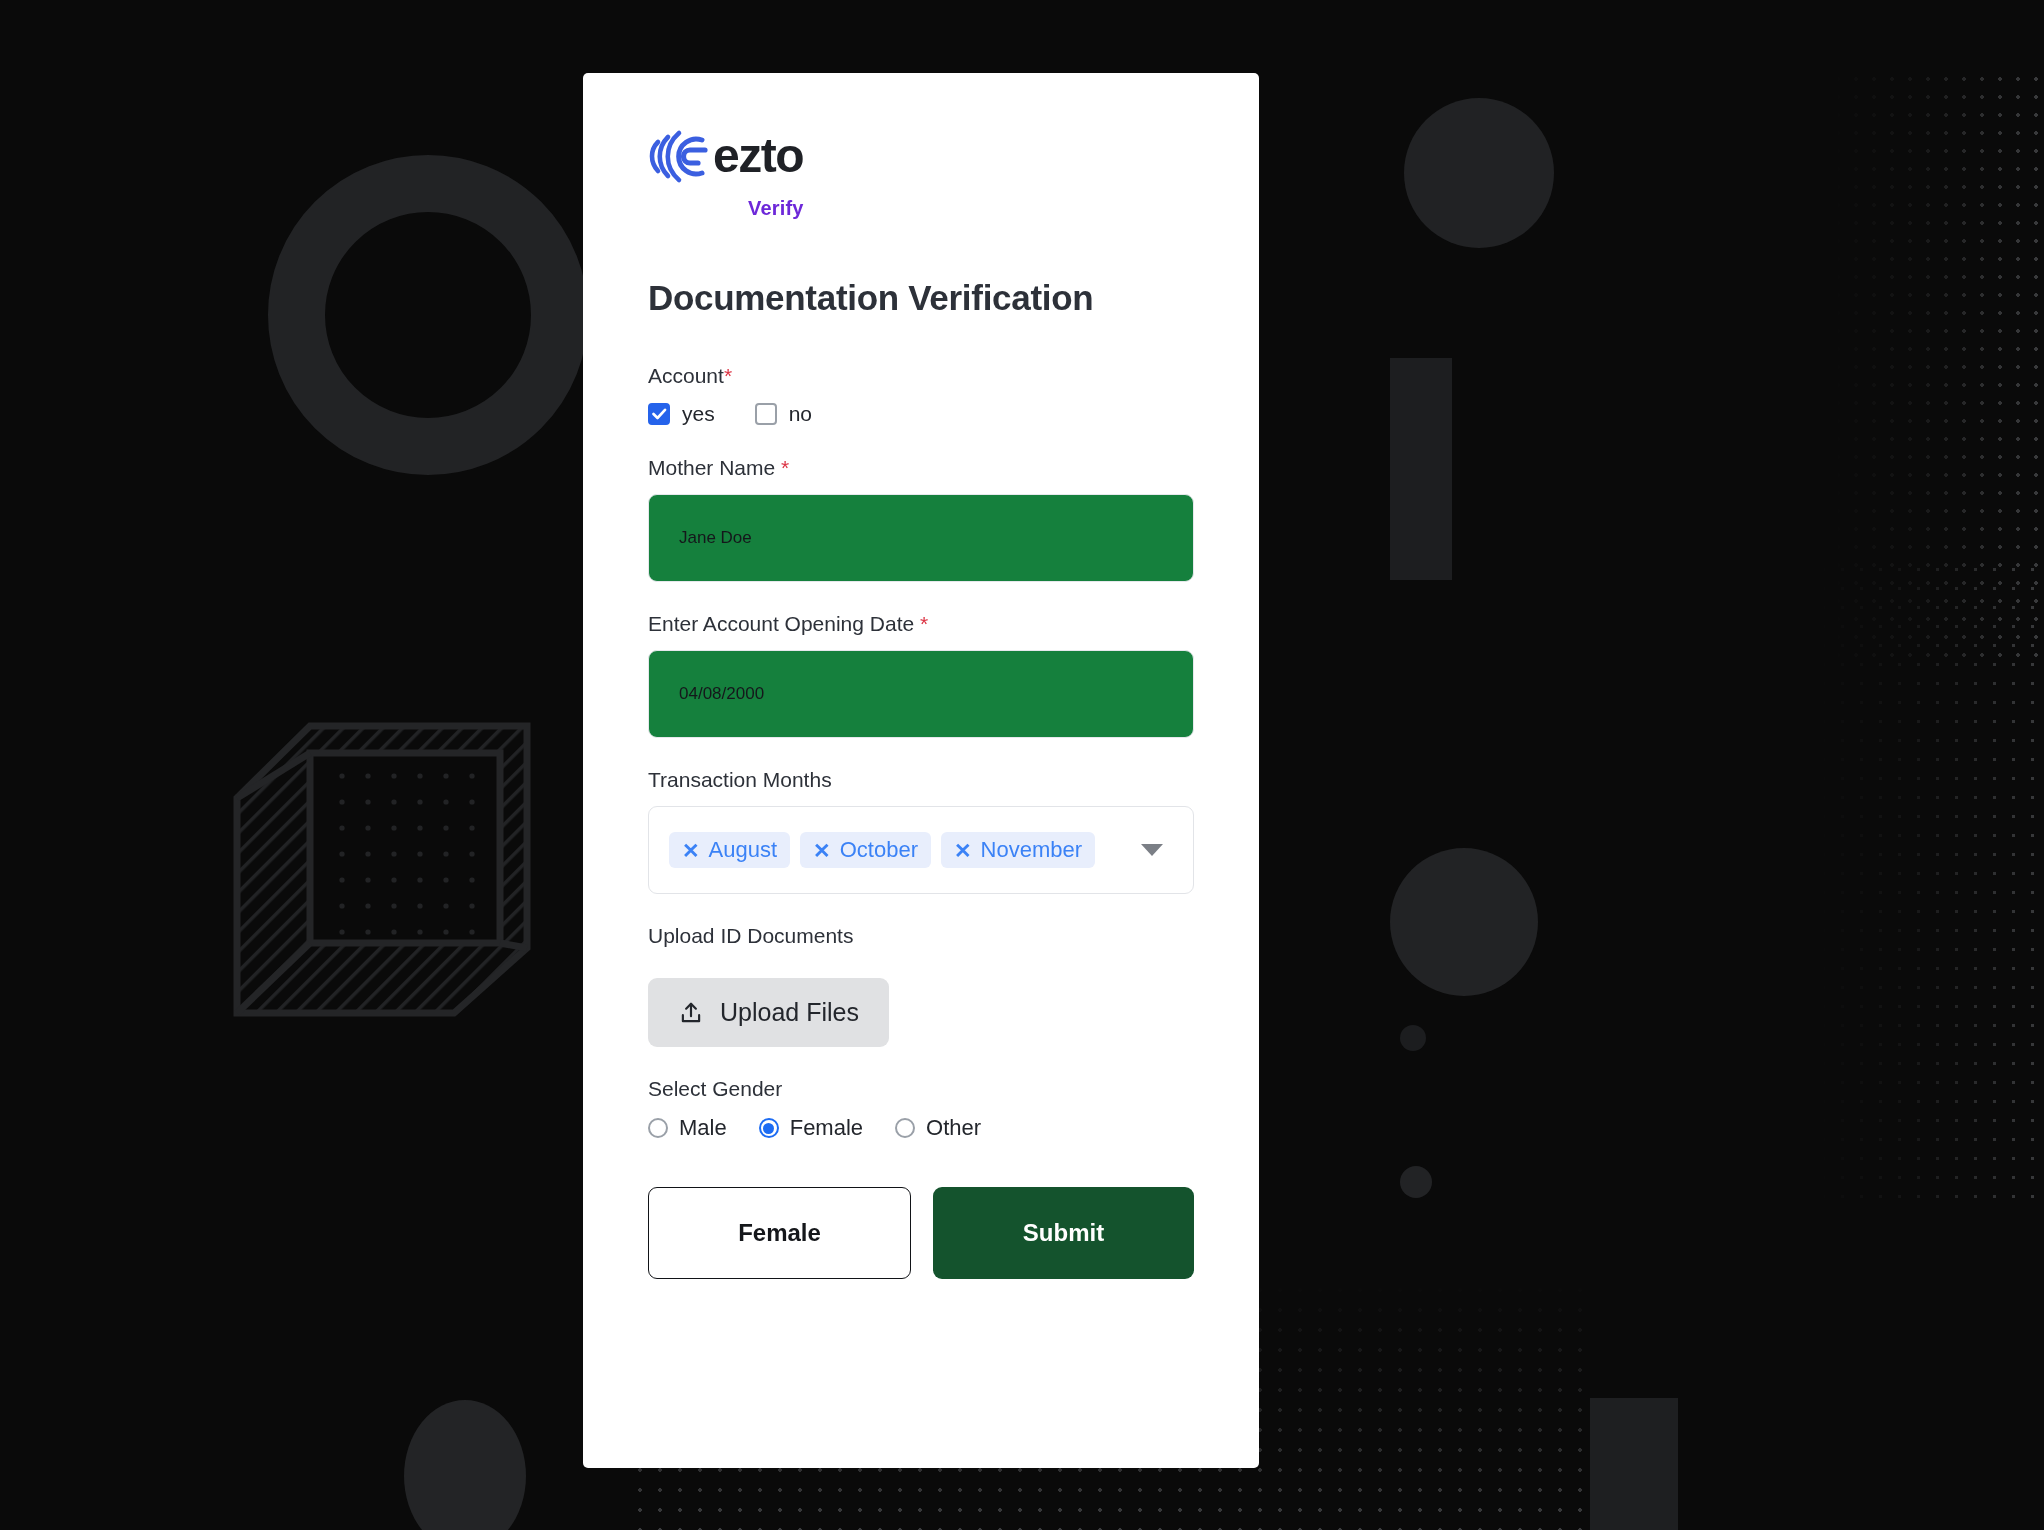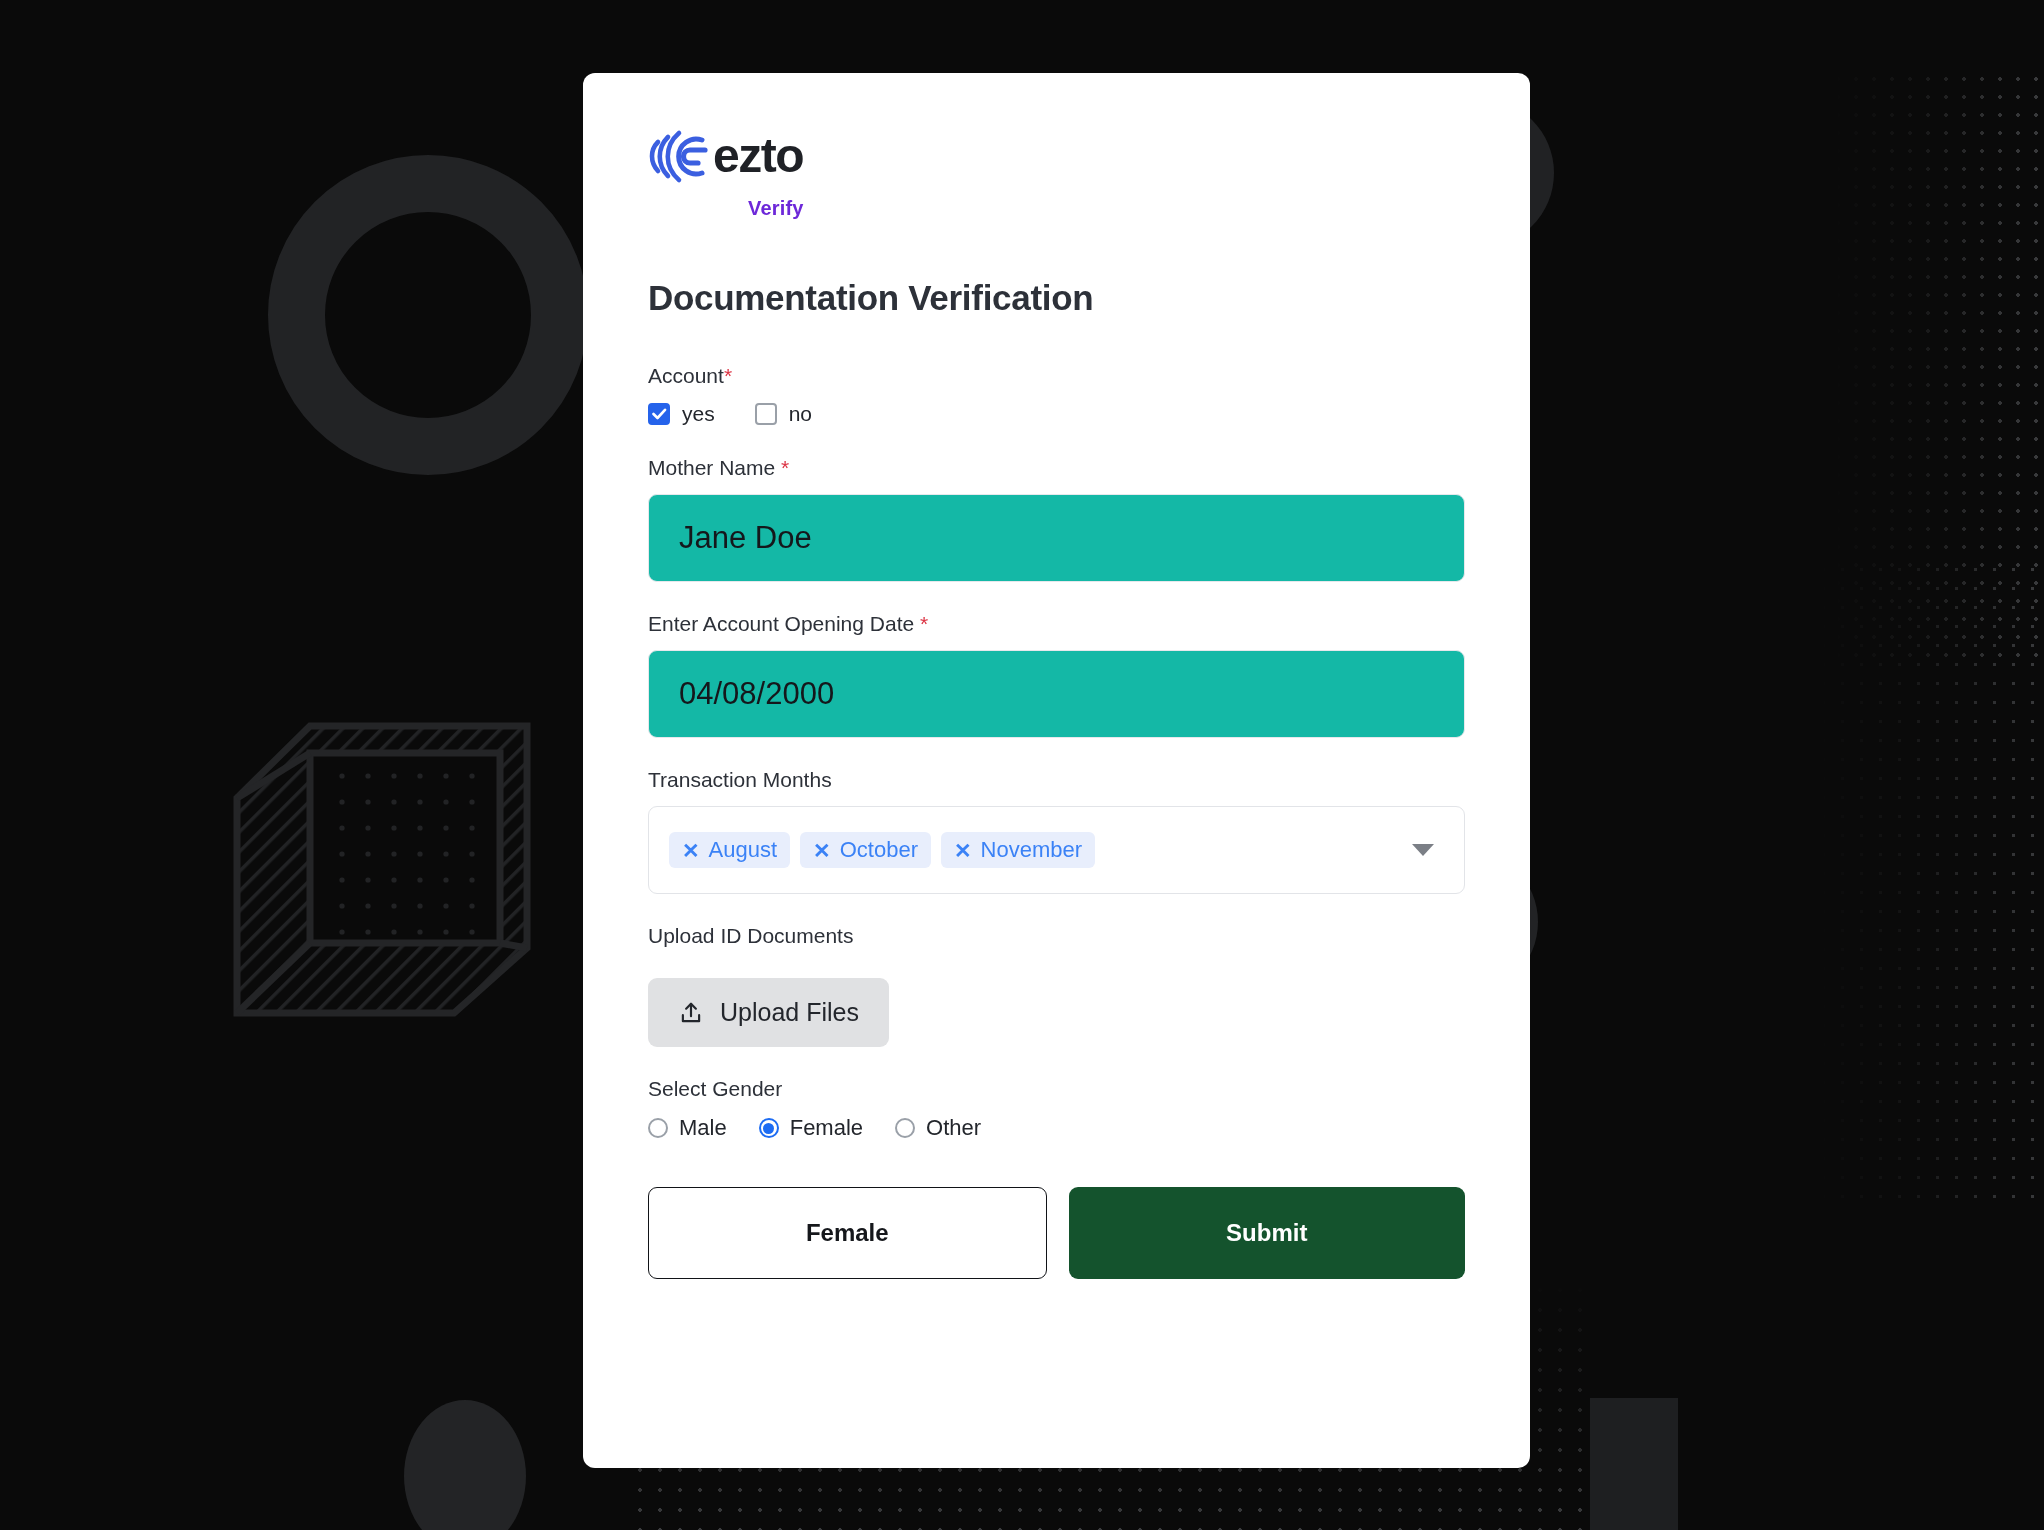--- a/index.html
+++ b/index.html
@@ -136,24 +136,24 @@
     background-size: 20px 20px;
     -webkit-mask-image: linear-gradient(to top, rgba(0,0,0,1) 0%, rgba(0,0,0,0.55) 45%, rgba(0,0,0,0) 100%);
     mask-image: linear-gradient(to top, rgba(0,0,0,1) 0%, rgba(0,0,0,0.55) 45%, rgba(0,0,0,0) 100%);
   }
 
   
   .card {
     position: absolute;
     left: 583px;
     top: 73px;
-    width: 947px;
+    width: 676px;
     height: 1395px;
     background: #ffffff;
-    border-radius: 12px;
+    border-radius: 5px;
     z-index: 5;
     padding: 0;
     overflow: hidden;
   }
 
   .card-inner {
     padding: 55px 65px 0 65px;
   }
 
   
@@ -248,23 +248,23 @@
   .check-label {
     font-size: 21px;
     color: #23262c;
   }
 
   .text-input {
     width: 100%;
     height: 88px;
     border: 1px solid #e6e8ec;
     border-radius: 9px;
-    background: #14b8a6;
+    background: #15803d;
     font-family: "Liberation Sans", sans-serif;
-    font-size: 31px;
+    font-size: 17px;
     color: #15171b;
     padding: 0 30px;
     outline: none;
   }
 
   
   .multiselect {
     width: 100%;
     min-height: 88px;
     border: 1px solid #e2e4e8;

